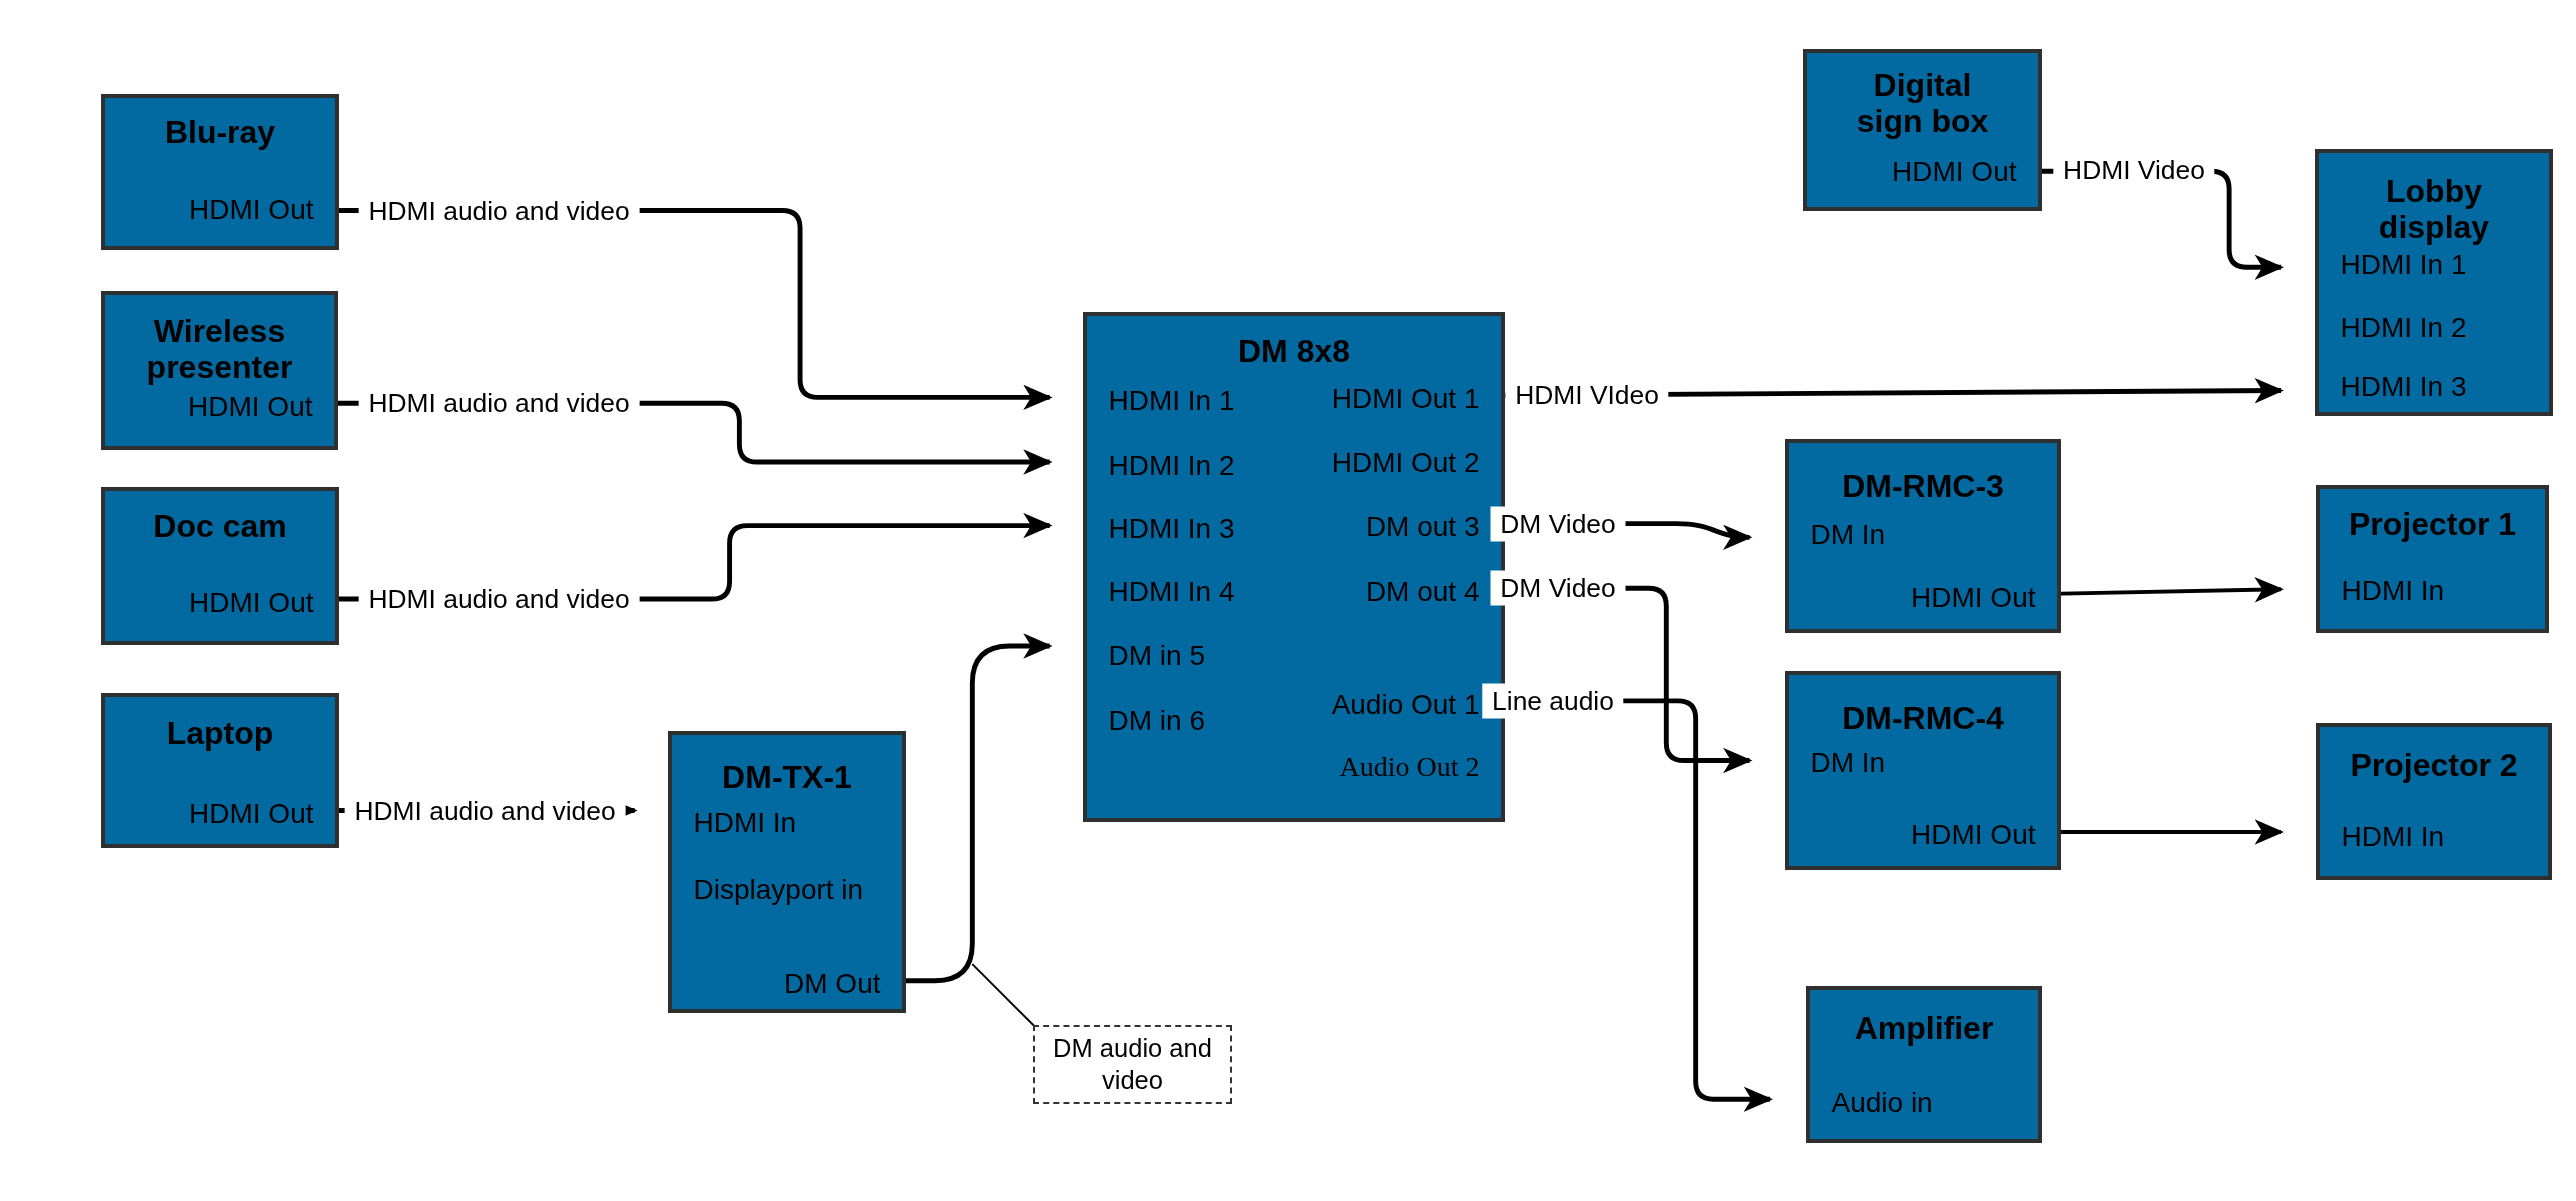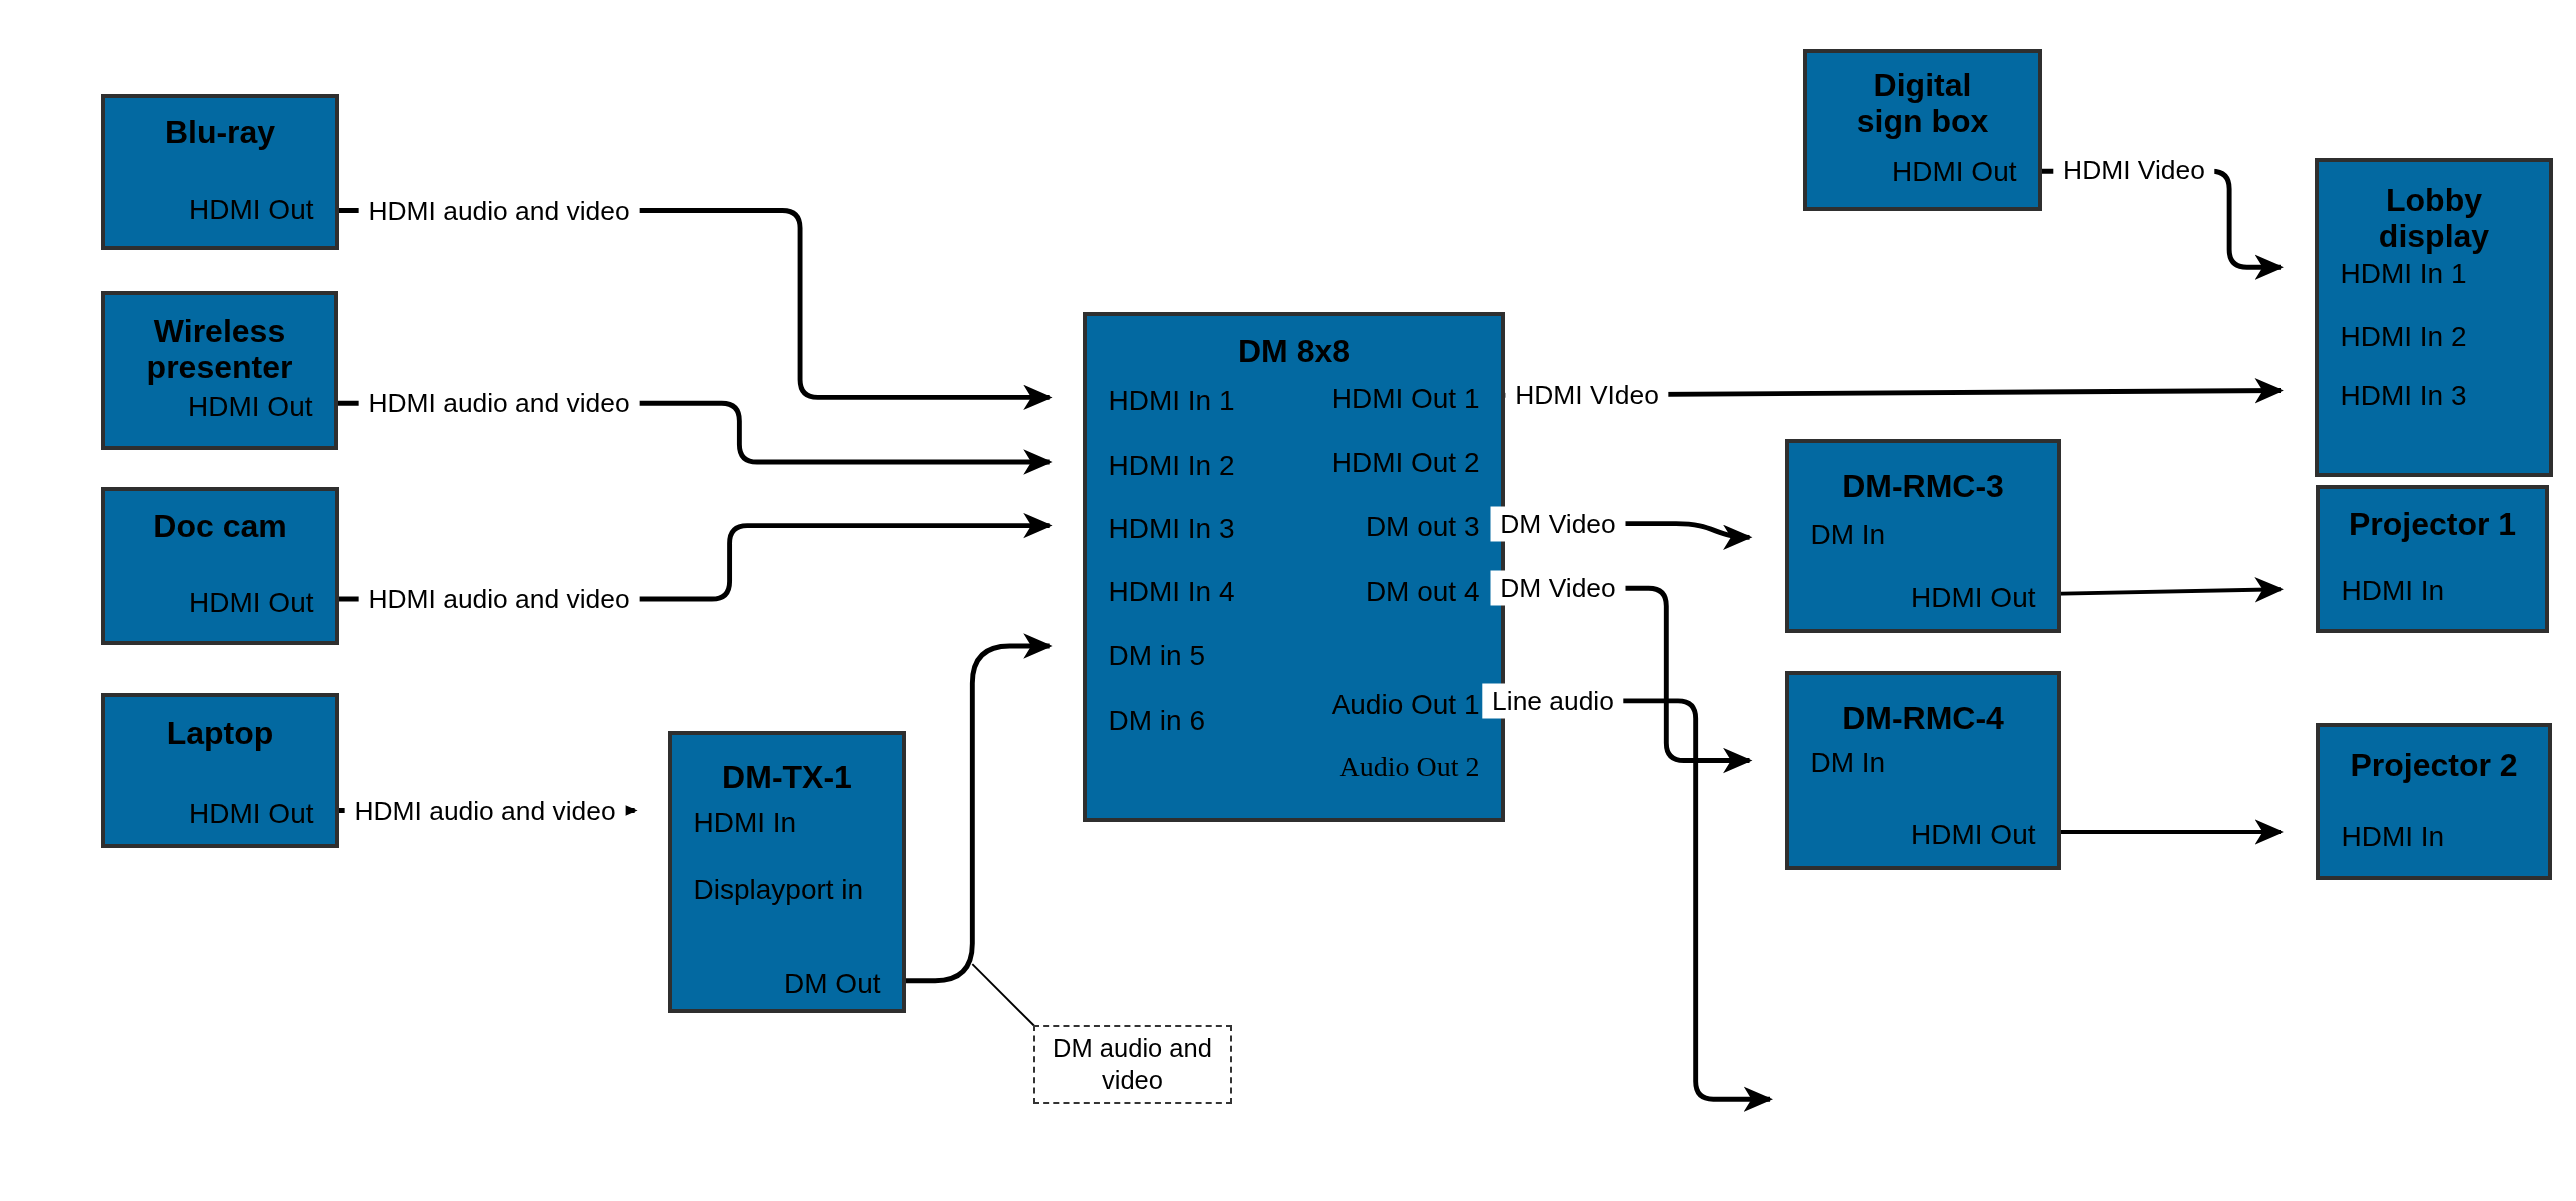--- a/index.html
+++ b/index.html
@@ -124,21 +124,21 @@
     <div class="port right" style="top:276px;">DM out 4</div>
     <div class="port right" style="top:389px;">Audio Out 1</div>
     <div class="port right" style="top:451px;font-family:Liberation Serif, serif;">Audio Out 2</div>
   </div>
 
   <div class="node" style="left:1779px;top:49px;width:239px;height:162px;">
     <div class="title" style="top:13.7px;padding:0 39px;">Digital sign box</div>
     <div class="port right" style="top:119px;">HDMI Out</div>
   </div>
 
-  <div class="node" style="left:2291px;top:158px;width:238px;height:319px;">
+  <div class="node" style="left:2291px;top:149px;width:238px;height:267px;">
     <div class="title" style="top:19.6px;padding:0 54px;">Lobby display</div>
     <div class="port left" style="top:112px;">HDMI In 1</div>
     <div class="port left" style="top:175px;">HDMI In 2</div>
     <div class="port left" style="top:234px;">HDMI In 3</div>
   </div>
 
   <div class="node" style="left:1761px;top:439px;width:276px;height:194px;padding-left:28px;">
     <div class="title" style="top:24.5px;">DM-RMC-3</div>
     <div class="port left" style="top:92px;">DM In</div>
     <div class="port right" style="top:155px;">HDMI Out</div>
@@ -153,20 +153,24 @@
     <div class="title" style="top:24.5px;">DM-RMC-4</div>
     <div class="port left" style="top:88px;">DM In</div>
     <div class="port right" style="top:160px;">HDMI Out</div>
   </div>
 
   <div class="node" style="left:2292px;top:723px;width:236px;height:157px;">
     <div class="title" style="top:19.6px;">Projector 2</div>
     <div class="port left" style="top:110px;">HDMI In</div>
   </div>
 
+  <div class="node" style="left:1782px;top:986px;width:236px;height:157px;">
+    <div class="title" style="top:19.6px;">Amplifier</div>
+    <div class="port left" style="top:113px;">Audio in</div>
+  </div>
 
   <div class="wire-label" style="left:499px;top:211px;">HDMI audio and video</div>
   <div class="wire-label" style="left:499px;top:403px;">HDMI audio and video</div>
   <div class="wire-label" style="left:499px;top:599px;">HDMI audio and video</div>
   <div class="wire-label" style="left:485px;top:811px;">HDMI audio and video</div>
   <div class="wire-label" style="left:1587px;top:395px;">HDMI VIdeo</div>
   <div class="wire-label" style="left:2134px;top:170px;">HDMI Video</div>
   <div class="wire-label" style="left:1558px;top:524px;">DM Video</div>
   <div class="wire-label" style="left:1558px;top:588px;">DM Video</div>
   <div class="wire-label" style="left:1553px;top:701px;">Line audio</div>

